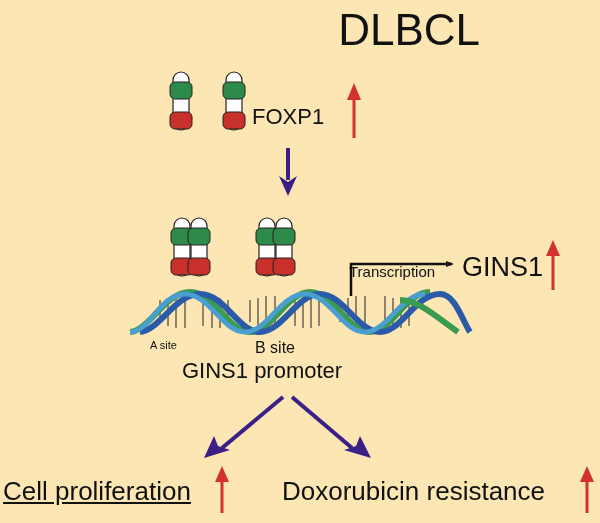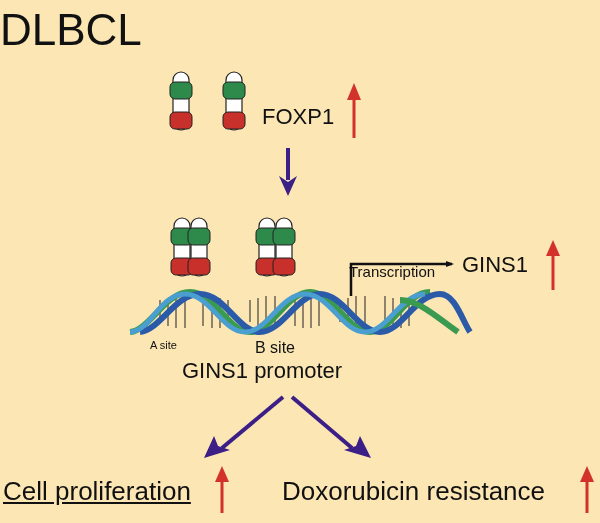--- a/index.html
+++ b/index.html
@@ -1,21 +1,21 @@
 <!DOCTYPE html>
 <html><head>
 <meta charset="utf-8">
 <style>
   html,body{margin:0;padding:0;}
   body{width:600px;height:523px;background:#fbe6b4;position:relative;overflow:hidden;font-family:"Liberation Sans",sans-serif;color:#111;}
   .txt{position:absolute;white-space:nowrap;line-height:1;}
-  #title{left:0;width:480px;text-align:left;top:8px;font-size:44px;}
-  #foxp1{left:262px;top:106px;font-size:22px;}
+  #title{left:0;width:480px;text-align:right;top:8px;font-size:44px;}
+  #foxp1{left:252px;top:106px;font-size:22px;}
   #transcription{left:349px;top:244px;font-size:15px;margin-top:20px;}
-  #gins1{left:462px;top:254px;font-size:22px;}
+  #gins1{left:462px;top:254px;font-size:27px;}
   #asite{left:150px;top:340px;font-size:11px;}
   #bsite{left:255px;top:340px;font-size:16px;text-align:right;}
   #promoter{left:182px;top:360px;font-size:22px;}
   #cellprol{left:3px;top:478px;font-size:26px;text-decoration:underline;}
   #doxo{left:282px;top:478px;font-size:26px;}
   svg{position:absolute;left:0;top:0;}
 </style>
 </head>
 <body>
 

